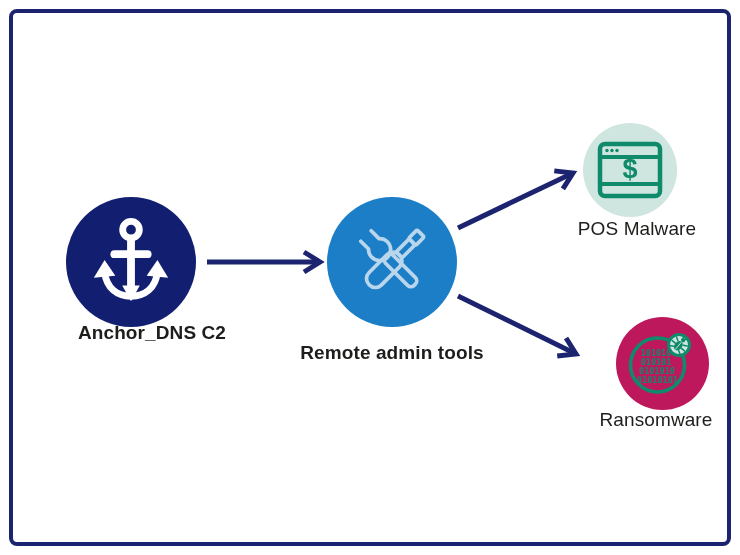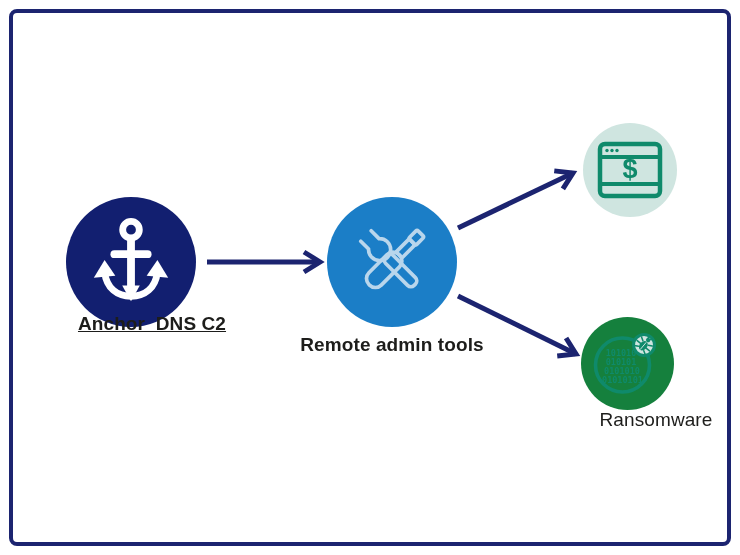--- a/index.html
+++ b/index.html
@@ -24,32 +24,32 @@
   .node-circle {
     position: absolute;
     border-radius: 50%;
     display: flex;
     align-items: center;
     justify-content: center;
   }
   .circle-anchor  { left: 66px;  top: 197px; width: 130px; height: 130px; background: #121f70; }
   .circle-tools   { left: 327px; top: 197px; width: 130px; height: 130px; background: #1b7ec7; }
   .circle-pos     { left: 583px; top: 123px; width: 94px;  height: 94px;  background: #cfe5e0; }
-  .circle-ransom  { left: 581px; top: 317px; width: 93px;  height: 93px;  background: #15803d; }
+  .circle-ransom  { left: 616px; top: 317px; width: 93px;  height: 93px;  background: #be185d; }
   .node-label {
     position: absolute;
     text-align: center;
     color: #1d1d1b;
     font-size: 19px;
     line-height: 22px;
     letter-spacing: 0.1px;
   }
   .label-bold { font-weight: bold; }
-  .label-anchor { left: 40px;  top: 313px; width: 224px; text-decoration: underline; }
-  .label-tools  { left: 282px; top: 334px; width: 220px; text-align: center; }
+  .label-anchor { left: 40px;  top: 322px; width: 224px; }
+  .label-tools  { left: 282px; top: 342px; width: 220px; text-align: center; }
   .label-pos    { left: 537px; top: 218px; width: 200px; }
   .label-ransom { left: 556px; top: 409px; width: 200px; }
   #arrows-layer {
     position: absolute;
     left: 0; top: 0;
     width: 740px; height: 555px;
     pointer-events: none;
   }
   svg { display: block; }
 </style>
@@ -107,20 +107,21 @@
     <svg width="94" height="94" viewBox="0 0 94 94">
       <rect x="17" y="21" width="60" height="52" rx="5" fill="none" stroke="#0f8a6b" stroke-width="4.5"></rect>
       <line x1="19" y1="34" x2="75" y2="34" stroke="#0f8a6b" stroke-width="4"></line>
       <circle cx="24" cy="27.5" r="1.7" fill="#0f8a6b"></circle>
       <circle cx="29" cy="27.5" r="1.7" fill="#0f8a6b"></circle>
       <circle cx="34" cy="27.5" r="1.7" fill="#0f8a6b"></circle>
       <line x1="19" y1="61" x2="75" y2="61" stroke="#0f8a6b" stroke-width="4"></line>
       <text x="47" y="55" text-anchor="middle" fill="#0f8a6b" font-family="Liberation Sans, sans-serif" font-size="27" font-weight="bold">$</text>
     </svg>
   </div>
+  <div class="node-label label-pos">POS Malware</div>
 
   <div class="node-circle circle-ransom">
     <svg width="93" height="93" viewBox="0 0 93 93">
       <circle cx="41.5" cy="48" r="27" fill="none" stroke="#0f8a6b" stroke-width="3.6"></circle>
       <g fill="#0f8a6b" font-family="DejaVu Sans Mono, monospace" font-size="8.5" font-weight="bold" text-anchor="middle">
         <text x="40" y="39">101010</text>
         <text x="40" y="48">010101</text>
         <text x="41" y="57">0101010</text>
         <text x="41.5" y="66">01010101</text>
       </g>

